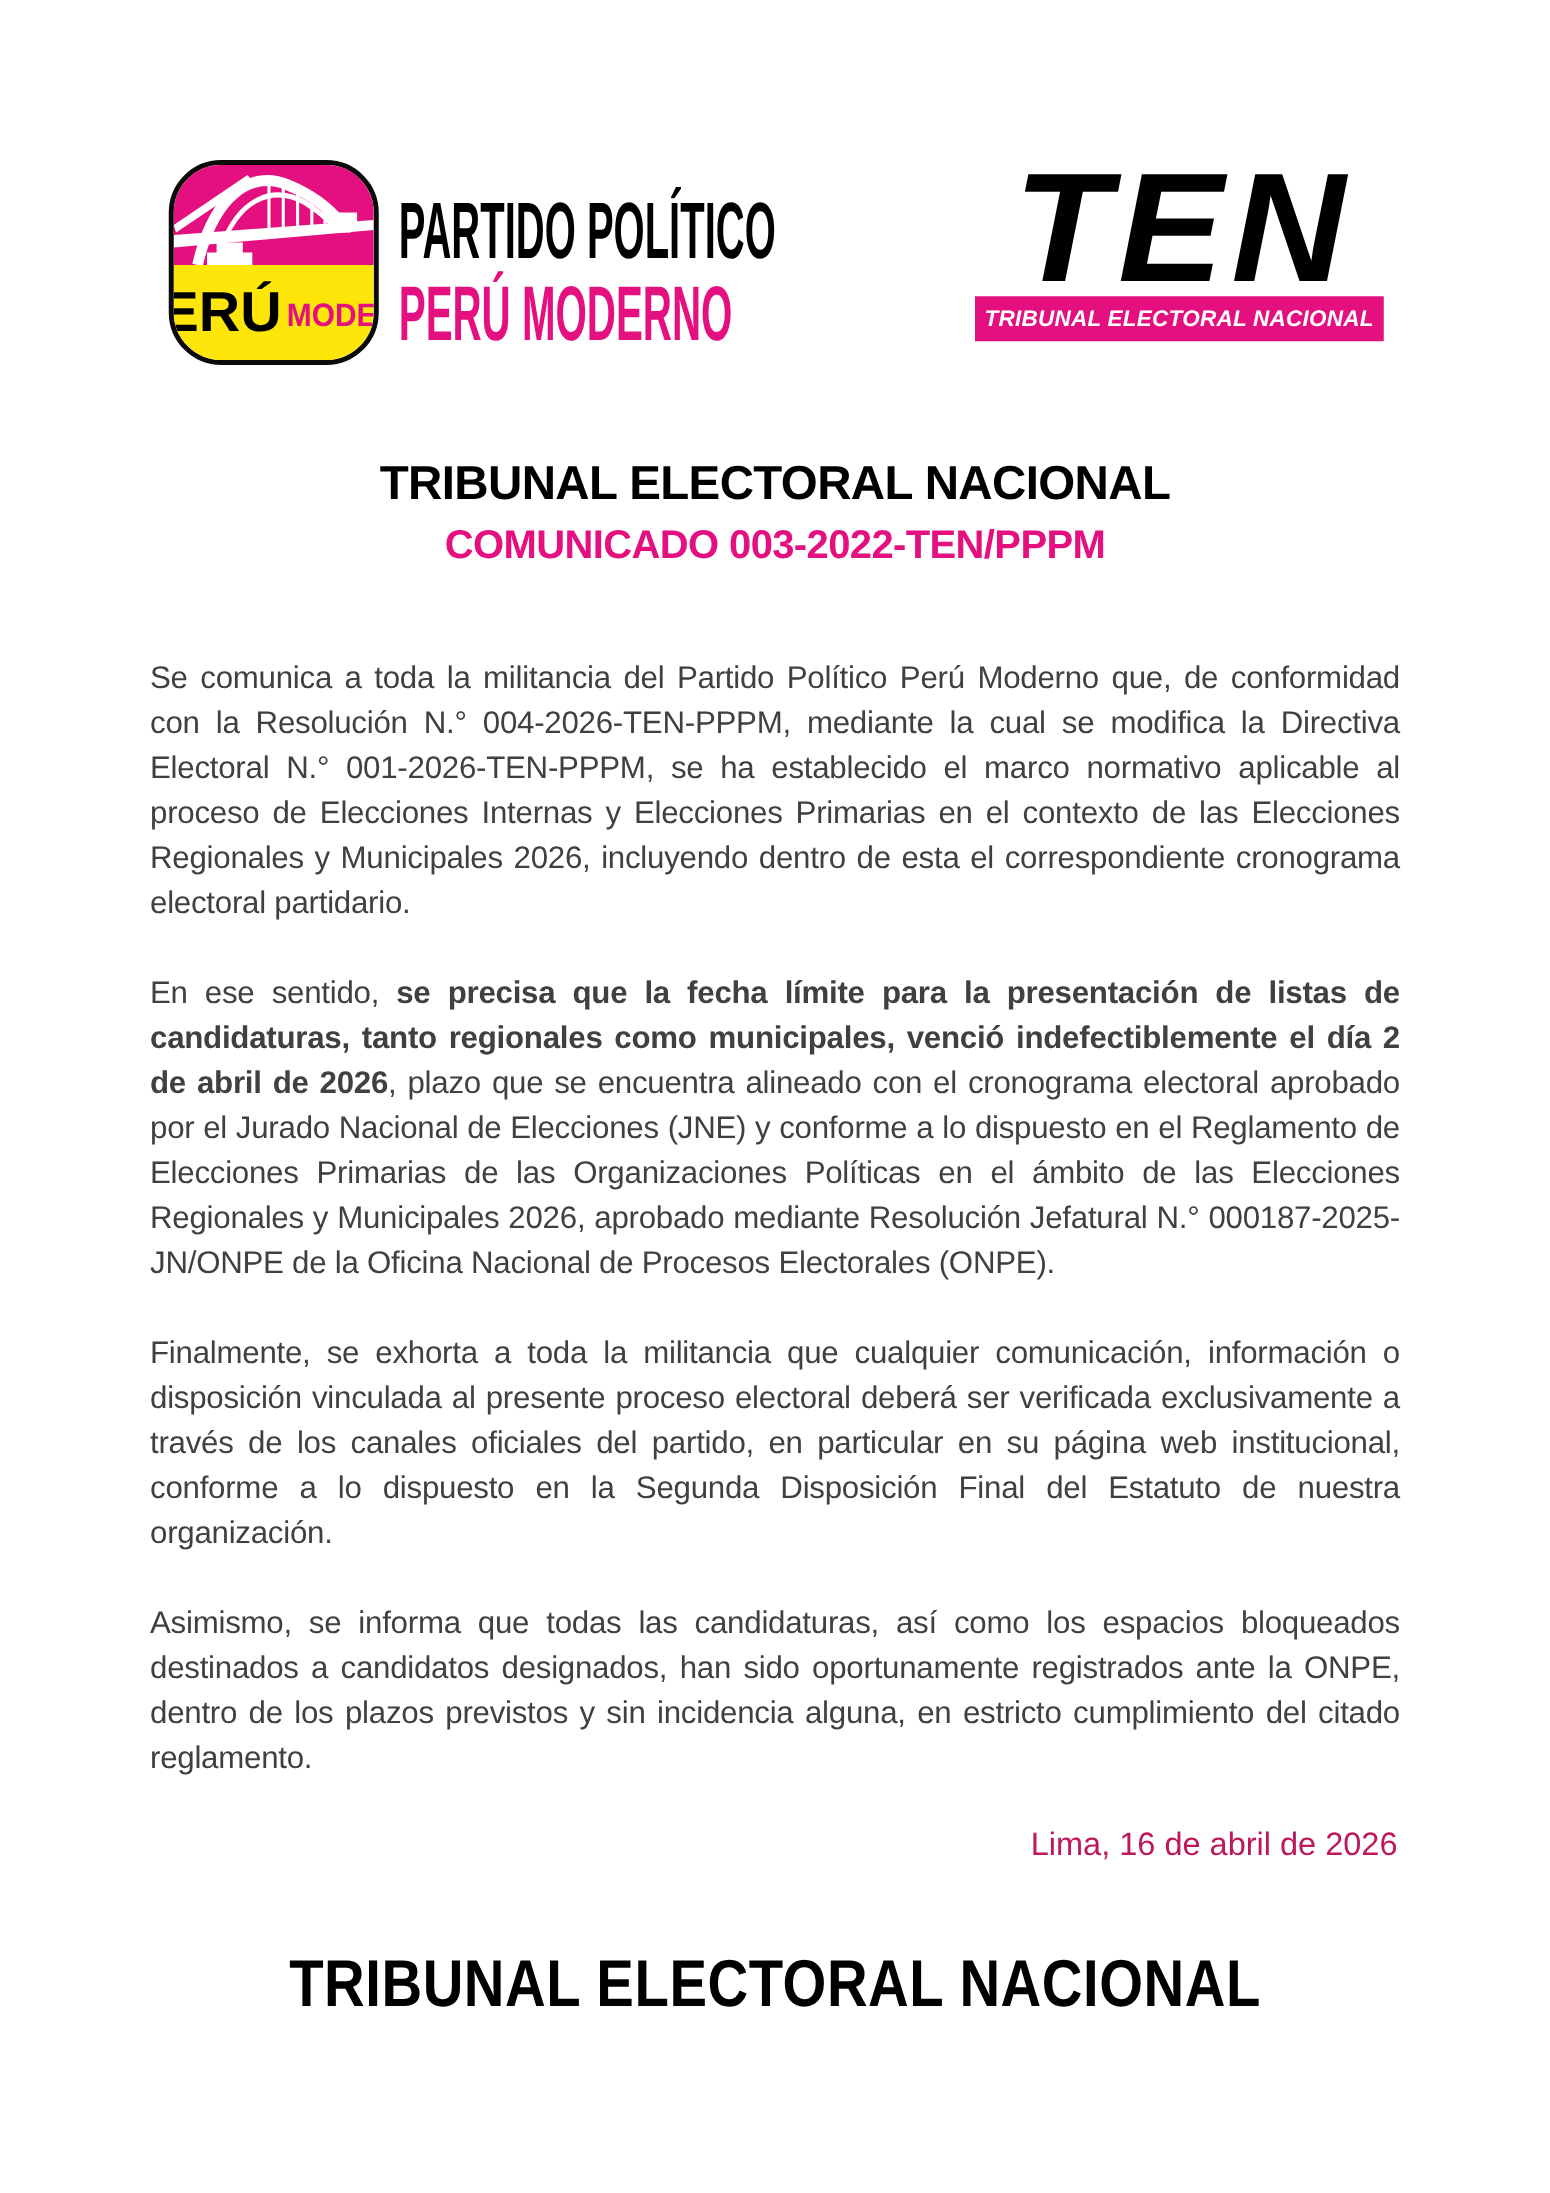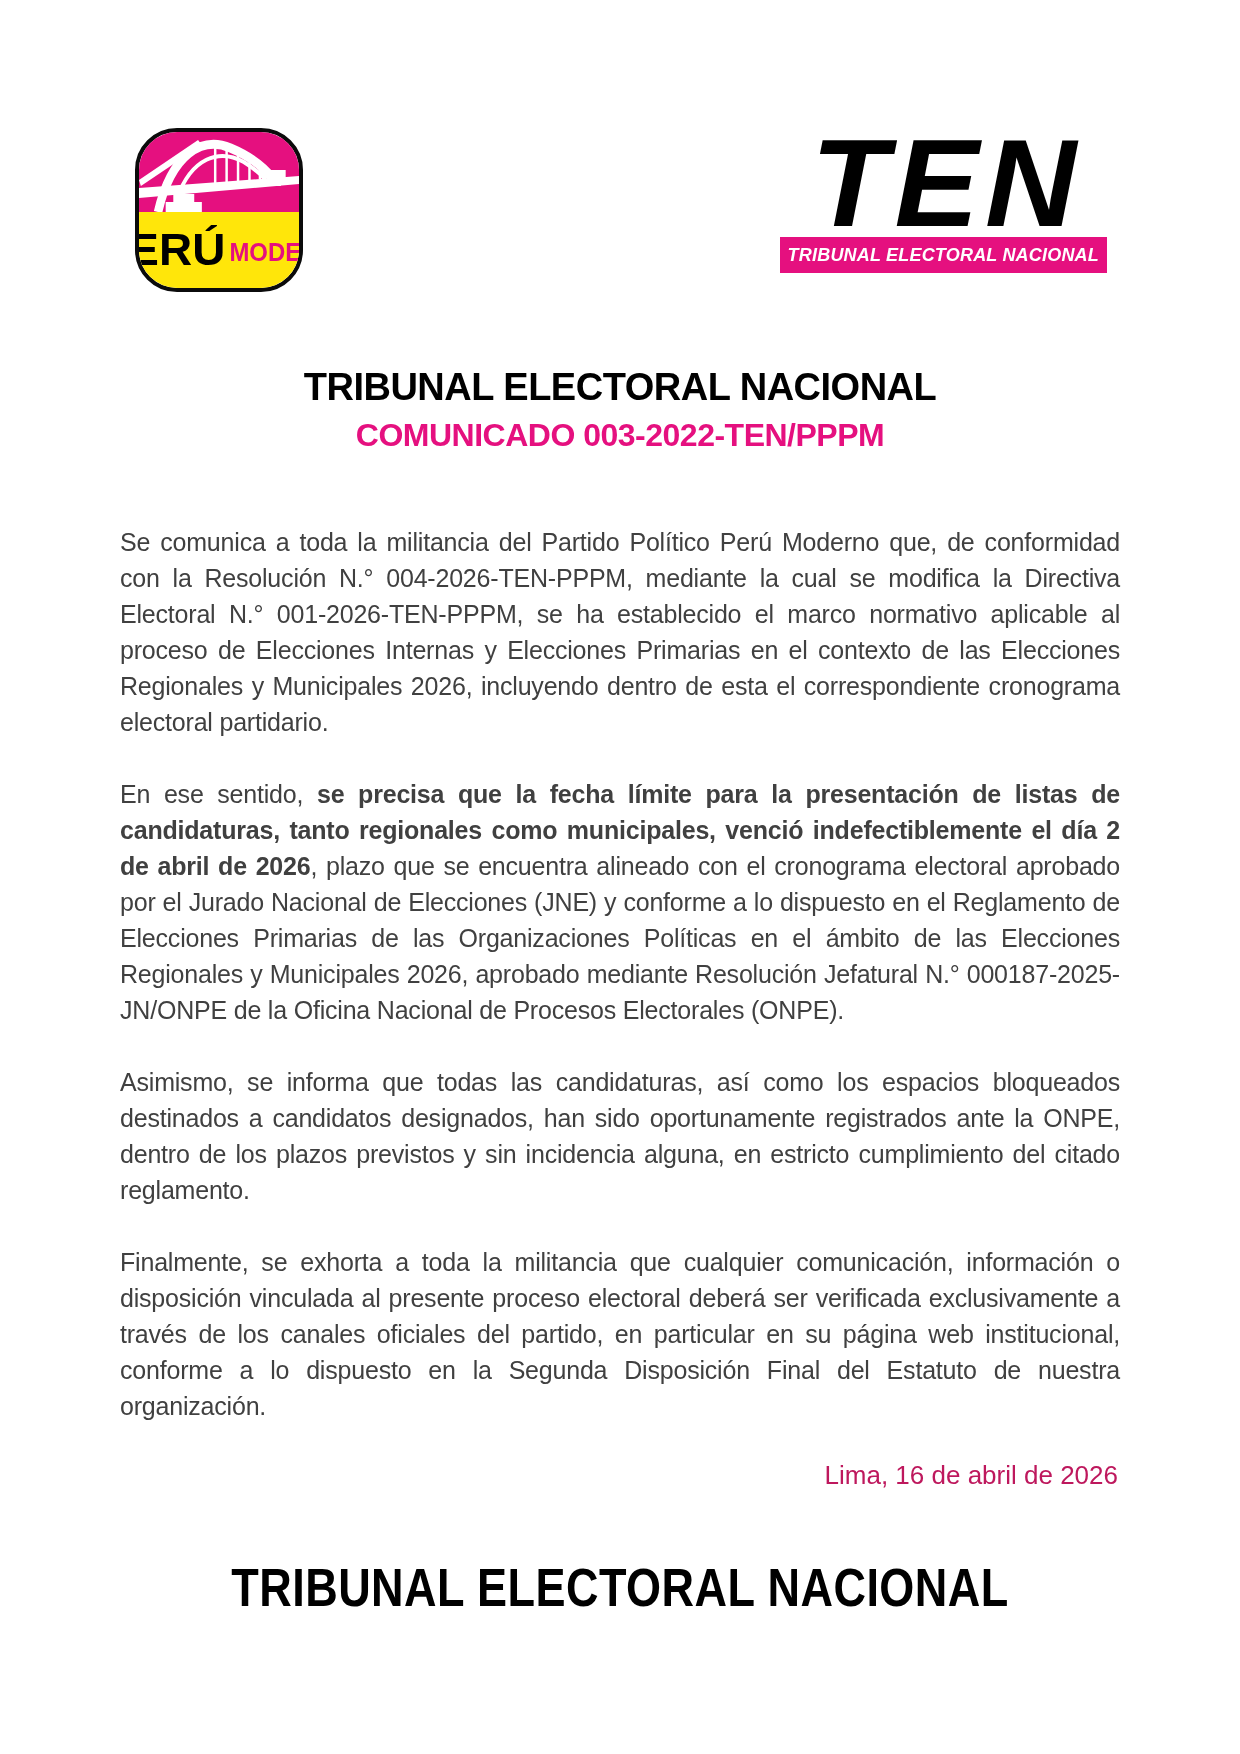--- a/index.html
+++ b/index.html
@@ -95,37 +95,41 @@
 
             <rect x="128" y="38" width="26" height="8" fill="#ffffff"></rect>
             <rect x="134" y="45" width="15" height="9" fill="#ffffff"></rect>
           </svg>
         </div>
         <div class="logo-bottom">
           <div class="logo-peru">PERÚ</div>
           <div class="logo-moderno">MODERNO</div>
         </div>
       </div>
+      <div class="brand-text">
+        <div class="brand-line brand-line1">PARTIDO POLÍTICO</div>
+        <div class="brand-line brand-line2">PERÚ MODERNO</div>
+      </div>
     </div>
 
     <div class="ten-block">
       <div class="ten-acronym">TEN</div>
       <div class="ten-bar">TRIBUNAL ELECTORAL NACIONAL</div>
     </div>
   </header>
 
   <section class="title-block">
     <h1 class="doc-title">TRIBUNAL ELECTORAL NACIONAL</h1>
     <h2 class="doc-subtitle">COMUNICADO 003-2022-TEN/PPPM</h2>
   </section>
 
   <section class="body-text">
       <p class="para"><span>Se comunica a toda la militancia del Partido Político Perú Moderno que, de conformidad con la Resolución N.° 004-2026-TEN-PPPM, mediante la cual se modifica la Directiva Electoral N.° 001-2026-TEN-PPPM, se ha establecido el marco normativo aplicable al proceso de Elecciones Internas y Elecciones Primarias en el contexto de las Elecciones Regionales y Municipales 2026, incluyendo dentro de esta el correspondiente cronograma electoral partidario.</span></p>
       <p class="para"><span>En ese sentido, </span><b>se precisa que la fecha límite para la presentación de listas de candidaturas, tanto regionales como municipales, venció indefectiblemente el día 2 de abril de 2026</b><span>, plazo que se encuentra alineado con el cronograma electoral aprobado por el Jurado Nacional de Elecciones (JNE) y conforme a lo dispuesto en el Reglamento de Elecciones Primarias de las Organizaciones Políticas en el ámbito de las Elecciones Regionales y Municipales 2026, aprobado mediante Resolución Jefatural N.° 000187-2025-JN/ONPE de la Oficina Nacional de Procesos Electorales (ONPE).</span></p>
+      <p class="para"><span>Finalmente, se exhorta a toda la militancia que cualquier comunicación, información o disposición vinculada al presente proceso electoral deberá ser verificada exclusivamente a través de los canales oficiales del partido, en particular en su página web institucional, conforme a lo dispuesto en la Segunda Disposición Final del Estatuto de nuestra organización.</span></p>
       <p class="para"><span>Asimismo, se informa que todas las candidaturas, así como los espacios bloqueados destinados a candidatos designados, han sido oportunamente registrados ante la ONPE, dentro de los plazos previstos y sin incidencia alguna, en estricto cumplimiento del citado reglamento.</span></p>
-      <p class="para"><span>Finalmente, se exhorta a toda la militancia que cualquier comunicación, información o disposición vinculada al presente proceso electoral deberá ser verificada exclusivamente a través de los canales oficiales del partido, en particular en su página web institucional, conforme a lo dispuesto en la Segunda Disposición Final del Estatuto de nuestra organización.</span></p>
     </section>
 
   <div class="dateline">Lima, 16 de abril de 2026</div>
 
   <div class="footer-signature">TRIBUNAL ELECTORAL NACIONAL</div>
 
 </div>
 
 </body></html>

